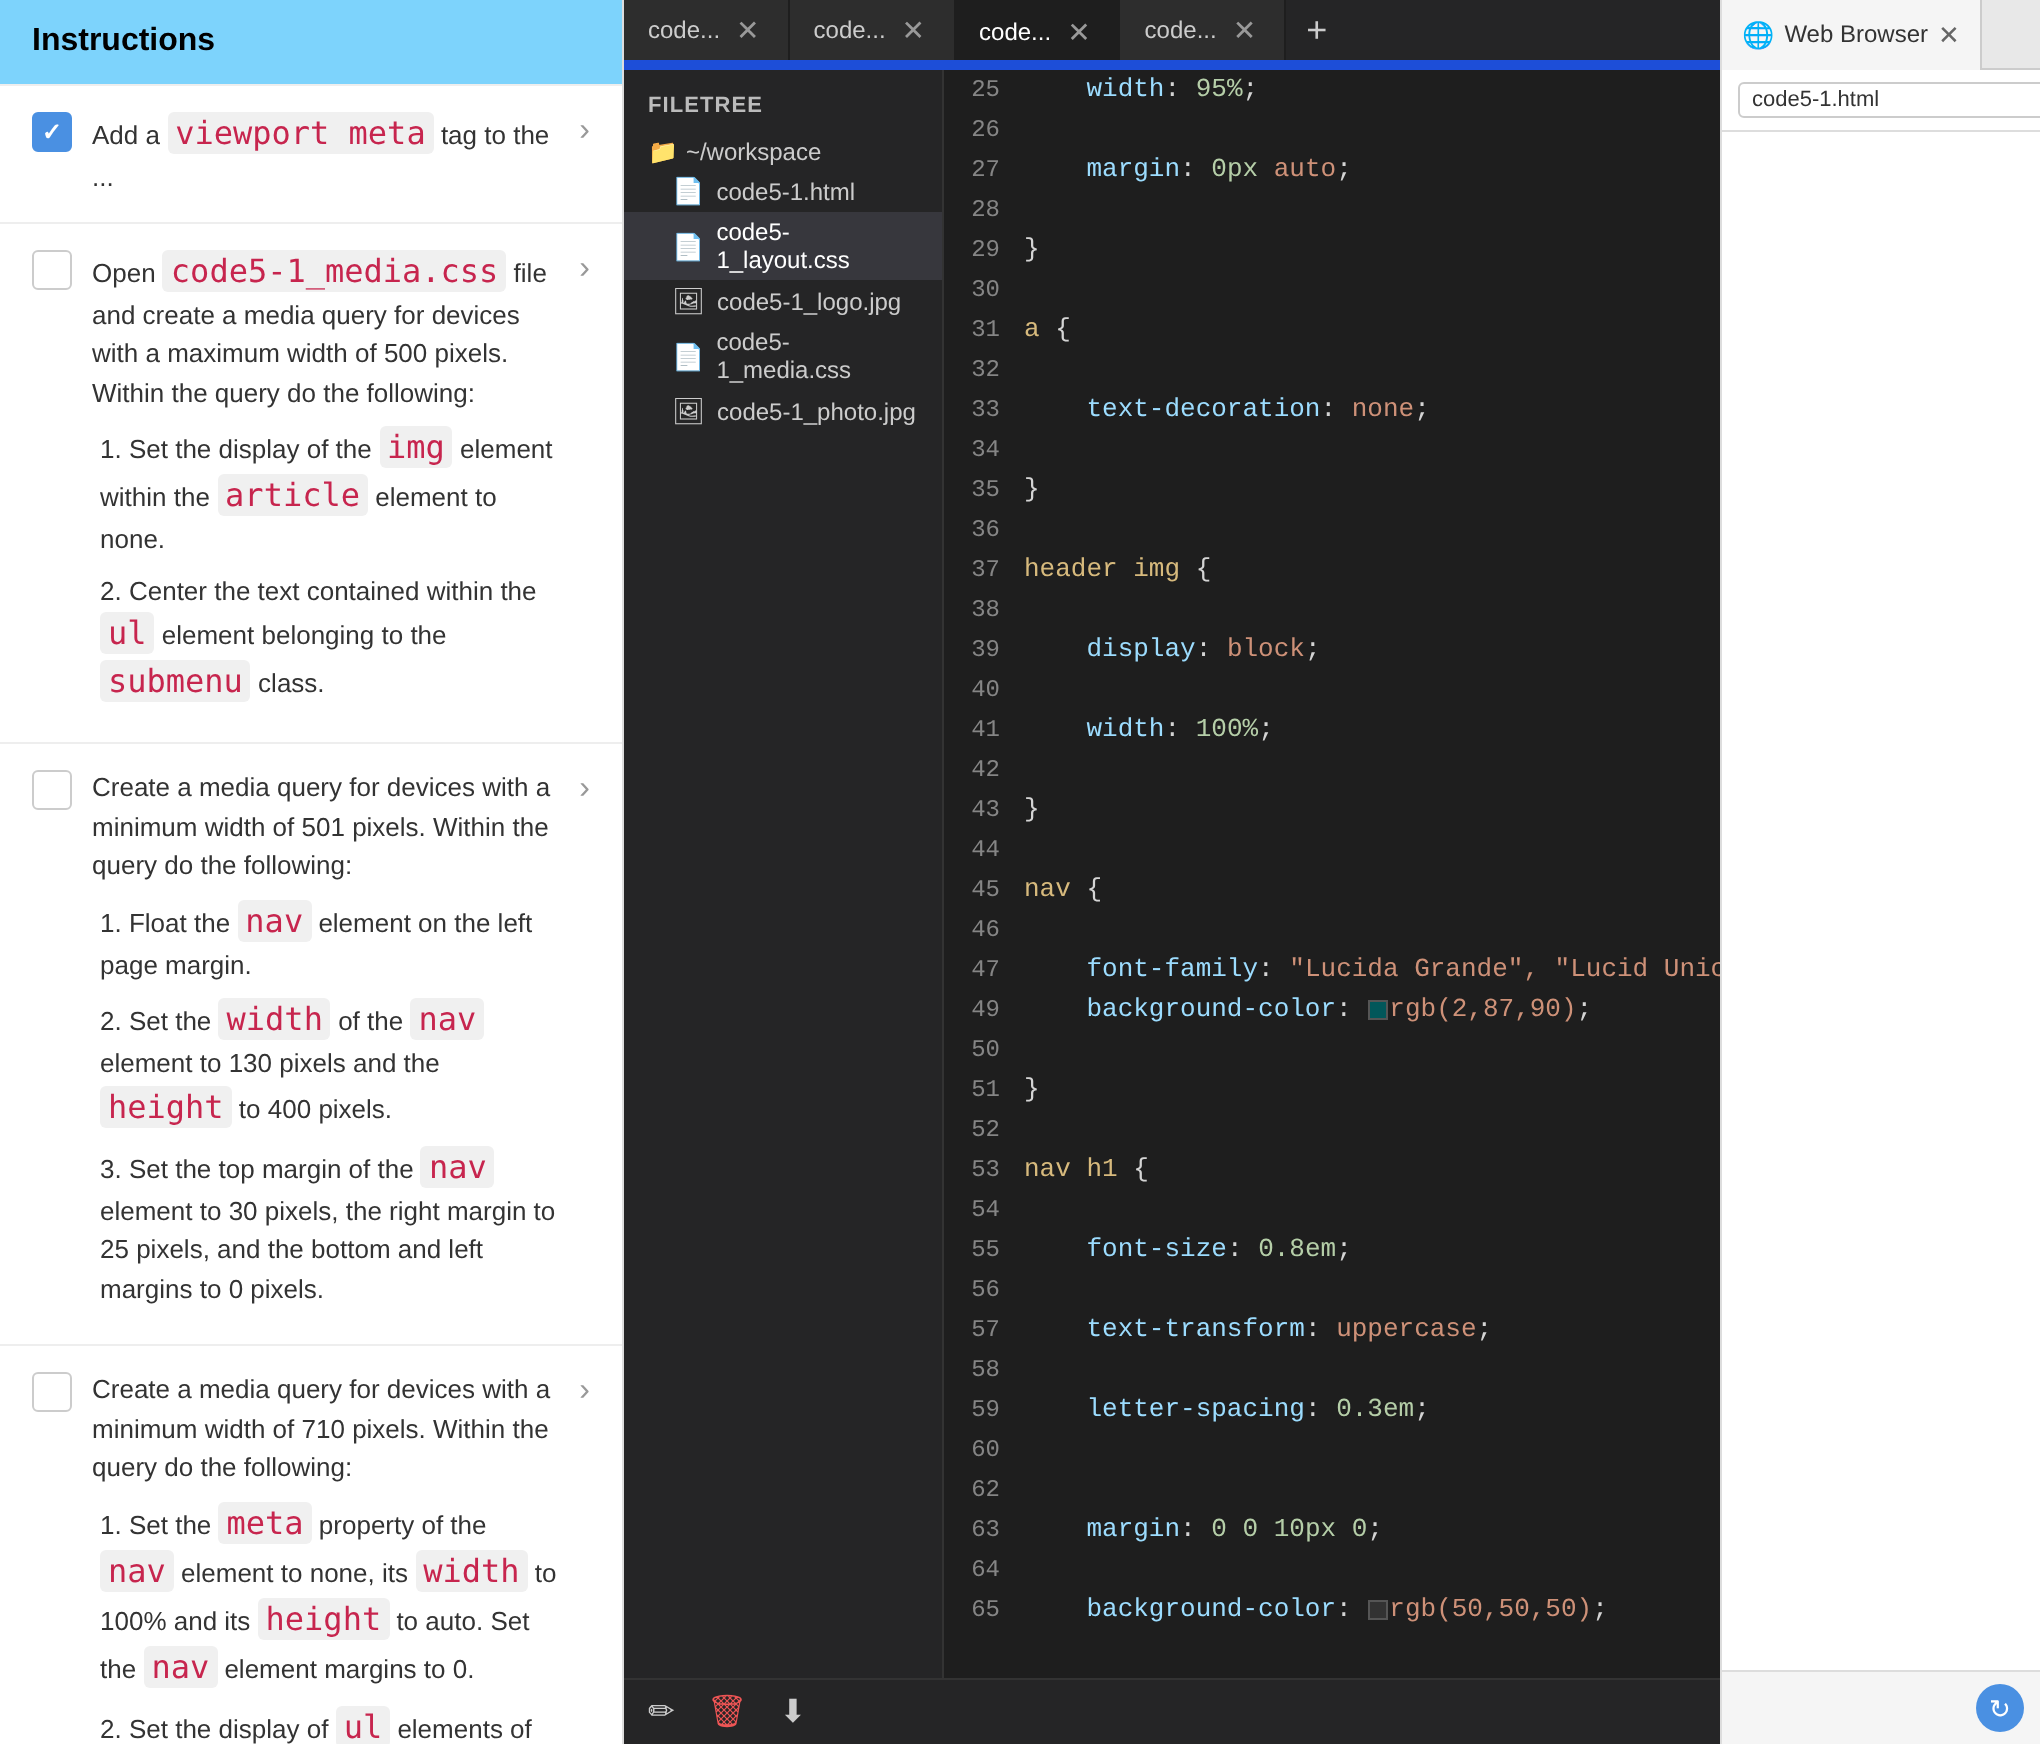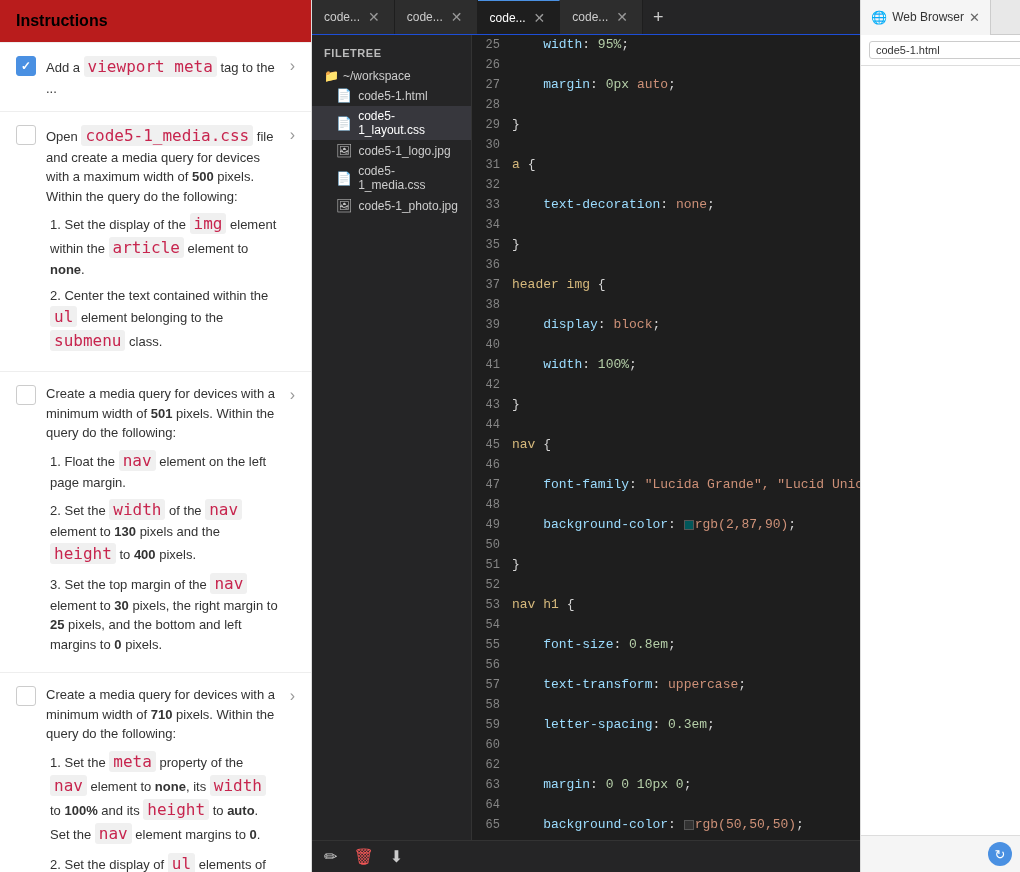--- a/index.html
+++ b/index.html
@@ -16,21 +16,21 @@
       flex-shrink: 0;
     }
     .instructions-header {
       font-size: 16px;
       font-weight: bold;
       padding: 12px 16px;
       border-bottom: 1px solid #eee;
       display: flex;
       align-items: center;
       gap: 8px;
-      background: #b91c1c;
+      background: #7dd3fc;
       position: sticky;
       top: 0;
       z-index: 10;
     }
     .task-item {
       display: flex;
       align-items: flex-start;
       padding: 12px 16px;
       border-bottom: 1px solid #eee;
       gap: 10px;
@@ -63,21 +63,21 @@
       color: #333;
     }
     .task-content code {
       background: #f0f0f0;
       padding: 1px 4px;
       border-radius: 3px;
       font-family: monospace;
       font-size: 16px;
       color: #c7254e;
     }
-    .task-content strong { font-weight: bold; }
+    .task-content strong { font-weight: normal; }
     .task-arrow {
       color: #999;
       font-size: 16px;
       flex-shrink: 0;
       margin-top: 2px;
     }
     .sub-list {
       margin-top: 6px;
       padding-left: 4px;
     }
@@ -99,21 +99,21 @@
     }
 
     
     .tabs-bar {
       display: flex;
       background: #252526;
       height: 35px;
       align-items: center;
       overflow: hidden;
       flex-shrink: 0;
-      border-bottom: 1px solid #1d4ed8;
+      border-bottom: 5px solid #1d4ed8;
     }
     .tab {
       display: flex;
       align-items: center;
       padding: 0 12px;
       height: 35px;
       font-size: 12px;
       color: #ccc;
       background: #2d2d2d;
       border-right: 1px solid #1e1e1e;
@@ -533,24 +533,20 @@
       </div>
       <div class="code-line">
         <span class="line-num">46</span>
         <span class="line-content"> </span>
       </div>
       <div class="code-line">
         <span class="line-num">47</span>
         <span class="line-content">    <span class="c-property">font-family</span><span class="c-punct">:</span> <span class="c-value">"Lucida Grande", "Lucid Unicode", "Lucida Sans", "DejaVu Sans",</span> Verdana, </span>
       </div>
       <div class="code-line">
-        <span class="line-num">48</span>
-        <span class="line-content"> </span>
-      </div>
-      <div class="code-line">
         <span class="line-num">49</span>
         <span class="line-content">    <span class="c-property">background-color</span><span class="c-punct">:</span> <span class="color-swatch" style="background:#02575a;"></span><span class="c-value">rgb(2,87,90)</span><span class="c-punct">;</span></span>
       </div>
       <div class="code-line">
         <span class="line-num">50</span>
         <span class="line-content"> </span>
       </div>
       <div class="code-line">
         <span class="line-num">51</span>
         <span class="line-content"><span class="c-punct">}</span></span>

